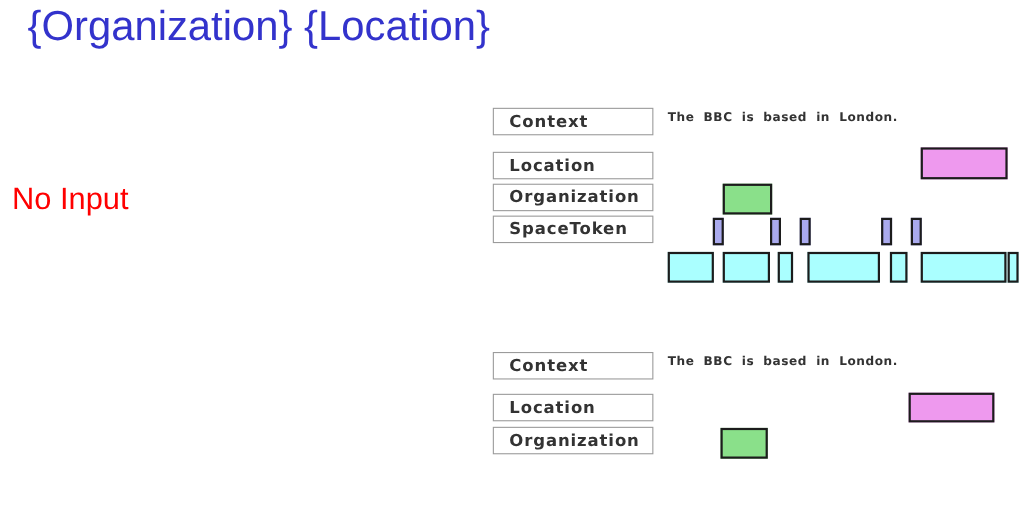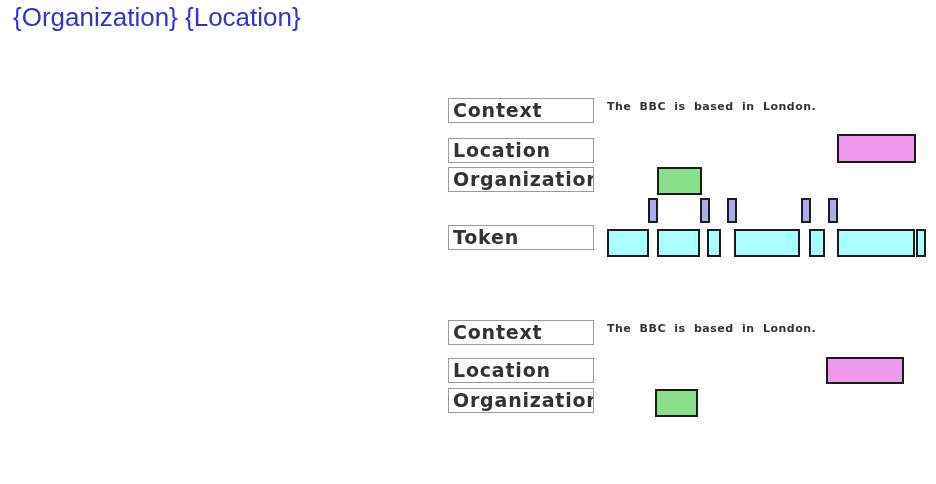--- a/index.html
+++ b/index.html
@@ -6,23 +6,23 @@
   .canvas {
     position: relative;
     width: 936px;
     height: 484px;
     background: #ffffff;
     overflow: hidden;
     font-family: "Liberation Sans", sans-serif;
   }
   .slide-title {
     position: absolute;
-    left: 13px;
+    left: 25px;
     top: 3px;
-    font-size: 26px;
+    font-size: 38px;
     line-height: 1.15;
     color: #3333cc;
     white-space: nowrap;
   }
   .caption {
     position: absolute;
     font-size: 28px;
     line-height: 1;
     color: #ff0000;
     white-space: nowrap;
@@ -31,26 +31,26 @@
   .caption-2 { left: 12px; top: 338px; }
   .panel { position: absolute; inset: 0; }
   .type-label {
     position: absolute;
     box-sizing: border-box;
     width: 146px;
     height: 25px;
     background: #ffffff;
     border: 1px solid #9b9b9b;
     font-family: "DejaVu Sans", sans-serif;
-    font-size: 19px;
+    font-size: 15px;
     font-weight: bold;
     letter-spacing: 0.8px;
     color: #333333;
     line-height: 22px;
-    padding-left: 4px;
+    padding-left: 14px;
     white-space: nowrap;
     overflow: hidden;
   }
   .sentence {
     position: absolute;
     font-family: "DejaVu Sans", sans-serif;
     font-size: 11px;
     font-weight: bold;
     letter-spacing: 0.5px;
     word-spacing: 4px;
@@ -63,27 +63,28 @@
     box-sizing: border-box;
     border: 2px solid #1c1c1c;
   }
 </style>
 </head>
 <body>
 
 <div class="canvas">
   <div class="slide-title" style="color: rgb(51, 51, 204);">{Organization} {Location}</div>
 
+  <div class="caption caption-1" style="color: rgb(255, 0, 0);">No Input</div>
 
 
   <div class="panel">
       <div class="type-label" style="left: 448px; top: 98px;">Context</div>
       <div class="type-label" style="left: 448px; top: 138px;">Location</div>
       <div class="type-label" style="left: 448px; top: 167px;">Organization</div>
-      <div class="type-label" style="left: 448px; top: 225px;">Token</div>
+      <div class="type-label" style="left: 448px; top: 196px;">SpaceToken</div>
       <div class="sentence" style="left: 607px; top: 100px;">The BBC is based in London.</div>
       <div class="ann-box" style="left: 837px; top: 134px; width: 79px; height: 29px; background: rgb(238, 153, 238);"></div>
       <div class="ann-box" style="left: 657px; top: 167px; width: 45px; height: 28px; background: rgb(138, 224, 138);"></div>
       <div class="ann-box" style="left: 648px; top: 198px; width: 10px; height: 25px; background: rgb(170, 170, 238);"></div>
       <div class="ann-box" style="left: 700px; top: 198px; width: 10px; height: 25px; background: rgb(170, 170, 238);"></div>
       <div class="ann-box" style="left: 727px; top: 198px; width: 10px; height: 25px; background: rgb(170, 170, 238);"></div>
       <div class="ann-box" style="left: 801px; top: 198px; width: 10px; height: 25px; background: rgb(170, 170, 238);"></div>
       <div class="ann-box" style="left: 828px; top: 198px; width: 10px; height: 25px; background: rgb(170, 170, 238);"></div>
       <div class="ann-box" style="left: 607px; top: 229px; width: 42px; height: 28px; background: rgb(170, 255, 255);"></div>
       <div class="ann-box" style="left: 657px; top: 229px; width: 43px; height: 28px; background: rgb(170, 255, 255);"></div>

